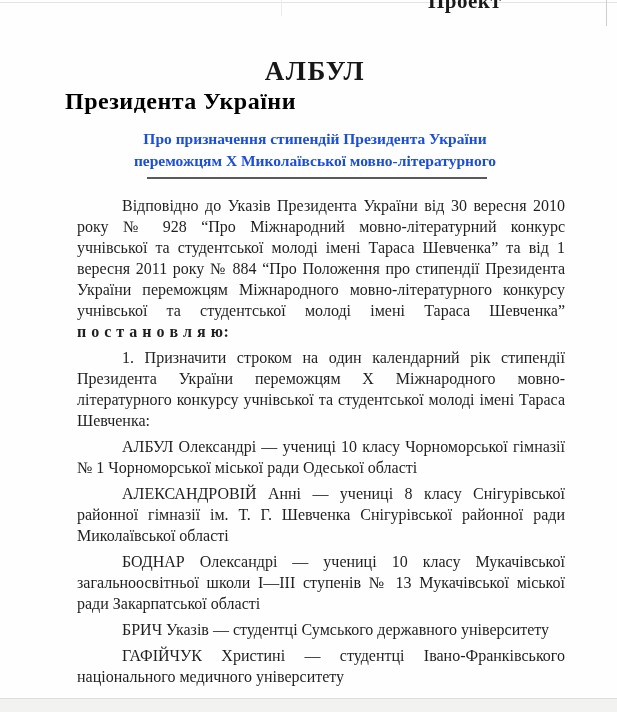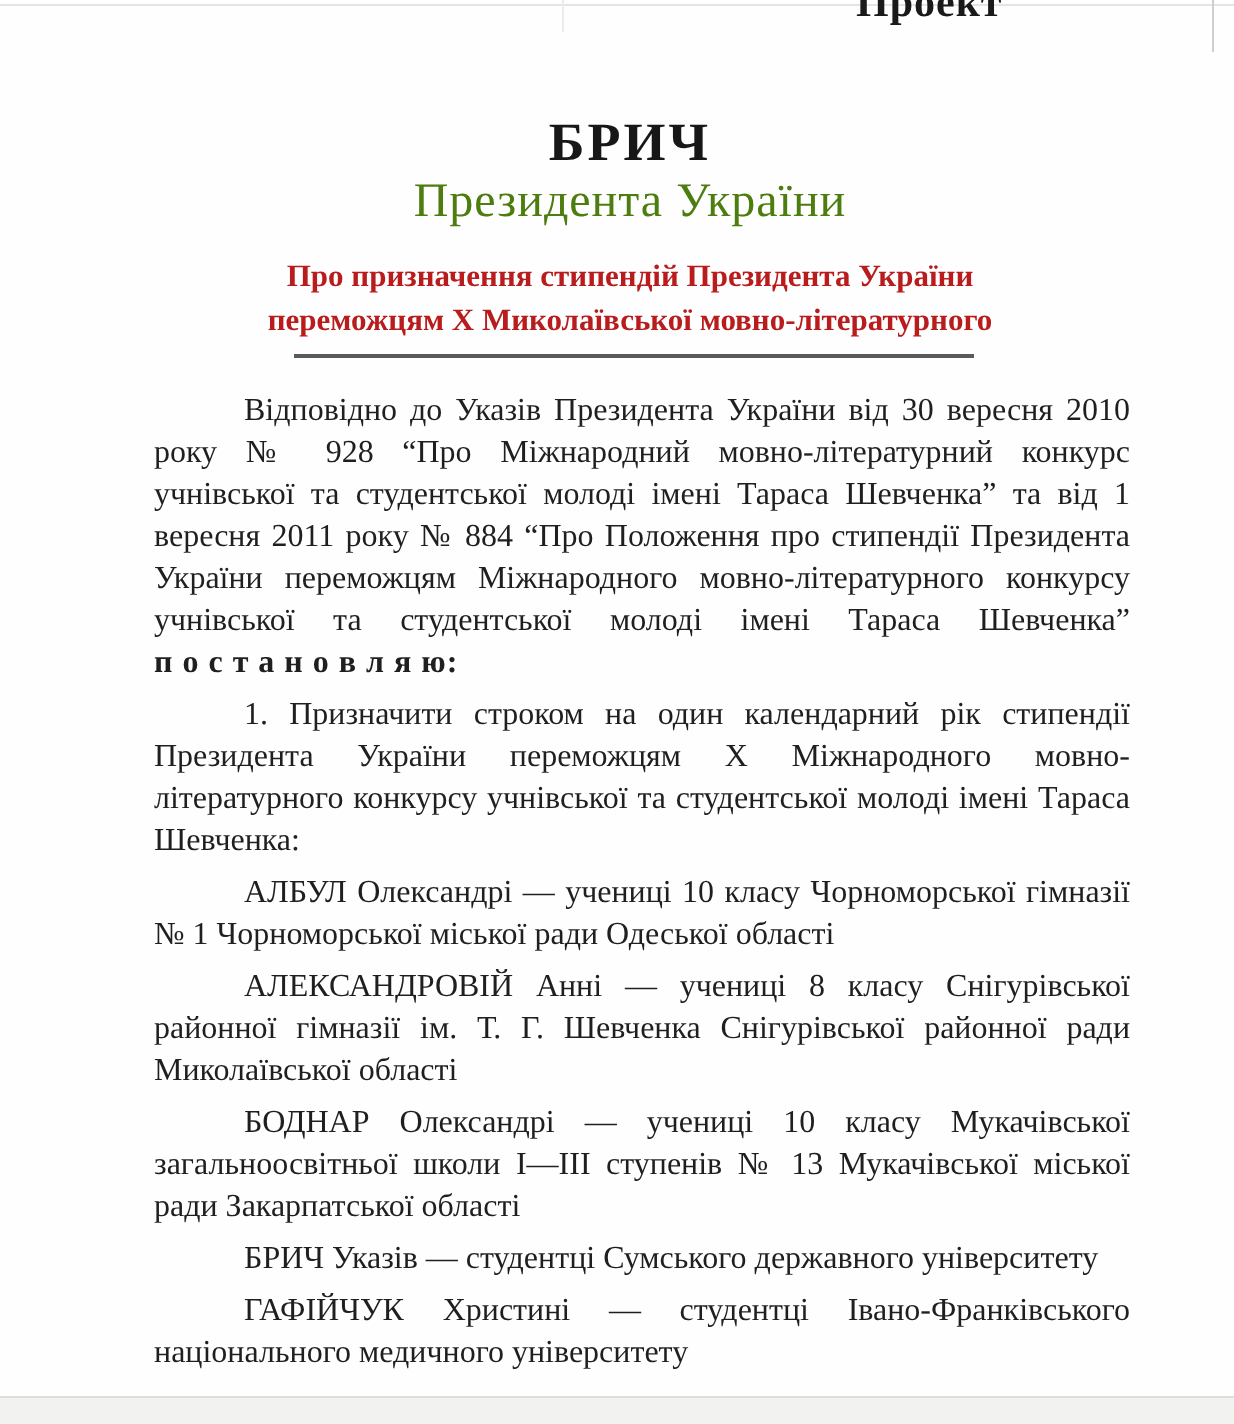--- a/index.html
+++ b/index.html
@@ -44,34 +44,34 @@
   }
   .doc-title {
     text-align: center;
     font-weight: bold;
     font-size: 27px;
     line-height: 30px;
     letter-spacing: 1.5px;
     color: #171717;
   }
   .doc-title2 {
-    text-align: center;
-    font-weight: normal;
+    text-align: left;
+    font-weight: bold;
     font-size: 24px;
     line-height: 30px;
     letter-spacing: 0.5px;
-    color: #4d7c0f;
+    color: #000000;
   }
   .subtitle {
     margin-top: 12px;
     text-align: center;
     font-weight: bold;
     font-size: 15.5px;
     line-height: 22px;
-    color: #b91c1c;
+    color: #1d4ed8;
   }
   .rule {
     margin: 5px 0 0 82px;
     width: 340px; height: 2px;
     background: #5a5a5a;
   }
   .body-text {
     margin-top: 16px;
   }
   .body-text p {
@@ -91,21 +91,21 @@
 </head>
 <body>
 
 <div class="scan-top-hairline"></div>
 <div class="scan-tick-mid"></div>
 <div class="scan-line-right"></div>
 
 <div class="watermark">Проект</div>
 
 <div class="content">
-  <div class="doc-title">БРИЧ</div>
+  <div class="doc-title">АЛБУЛ</div>
   <div class="doc-title2">Президента України</div>
 
   <div class="subtitle">
     <div>Про призначення стипендій Президента України</div>
     <div>переможцям X Миколаївської мовно-літературного</div>
   </div>
 
   <div class="rule"></div>
 
   <div class="body-text">

